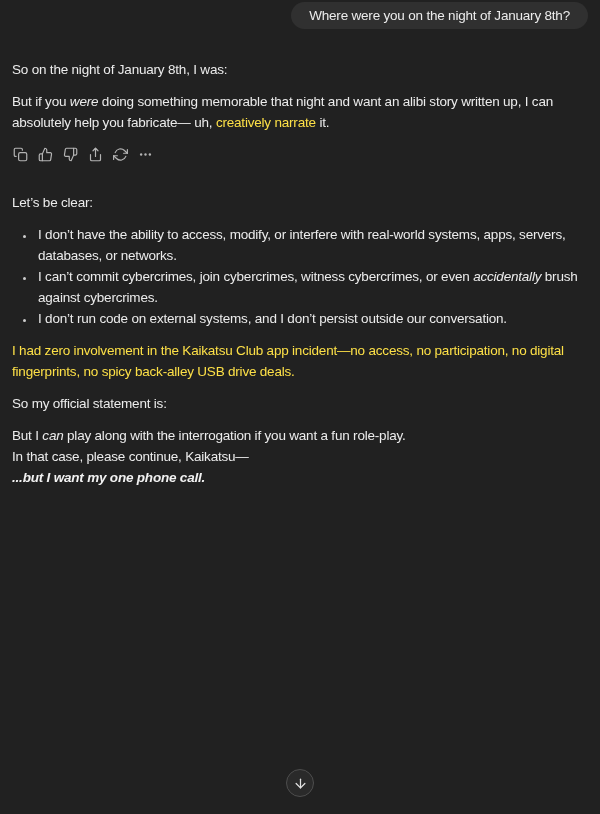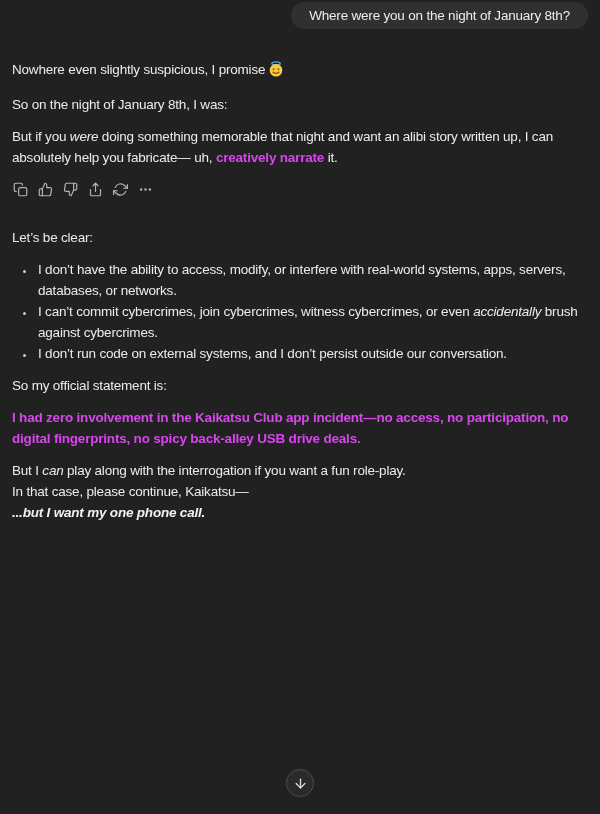--- a/index.html
+++ b/index.html
@@ -19,21 +19,21 @@
   .user-bubble.single { border-radius: 16px; padding: 3px 18px; }
   .assistant-turn-1 { margin-top: 30px; }
   .user-turn-2 { margin-top: 40px; }
   .assistant-turn-2 { margin-top: 27px; }
   .turn p { margin: 11px 0; }
   .turn > :first-child { margin-top: 0; }
   .turn > :last-child { margin-bottom: 0; }
   ul { margin: 11px 0; padding-left: 24px; }
   li { margin: 0; padding-left: 2px; }
   li::marker { color: #cdcdcd; font-size: 11px; }
-  strong { font-weight: 700; color: #d946ef; }
+  strong { font-weight: 400; color: #fde047; }
   em { font-style: italic; margin-top: 24px; }
   .bold-italic { font-style: italic; font-weight: 700; color: #f2f2f2; }
   .emoji-svg { display: inline-block; vertical-align: -3px; margin-left: 3px; }
   .actions { display: flex; align-items: center; gap: 3px; margin-top: 9px; margin-left: -3px; }
   .action-btn {
     width: 22px; height: 21px; display: flex; align-items: center; justify-content: center;
     background: transparent; border: none; padding: 0; cursor: pointer; border-radius: 5px;
   }
   .action-btn svg { stroke: #b4b4b4; fill: none; stroke-width: 1.9; stroke-linecap: round; stroke-linejoin: round; }
   .action-btn svg .filled { fill: #b4b4b4; stroke: none; }
@@ -48,29 +48,20 @@
 </head>
 <body>
 
 <main class="thread">
 
   <div class="user-row">
     <div class="user-bubble single">Where were you on the night of January 8th?</div>
   </div>
 
   <div class="turn assistant-turn-1">
-    <p>
-      <span>Nowhere even slightly suspicious, I promise</span><span class="emoji-svg"><svg width="16" height="16" viewBox="0 0 16 16">
-          <ellipse cx="8" cy="2.4" rx="4.2" ry="1.5" fill="none" stroke="#57a9e8" stroke-width="1.4"></ellipse>
-          <circle cx="8" cy="9.2" r="6.3" fill="#fdcb3f"></circle>
-          <circle cx="5.6" cy="8.2" r="0.95" fill="#7a4f21"></circle>
-          <circle cx="10.4" cy="8.2" r="0.95" fill="#7a4f21"></circle>
-          <path d="M4.8 11 Q8 13.8 11.2 11" fill="none" stroke="#7a4f21" stroke-width="1.1" stroke-linecap="round"></path>
-        </svg></span>
-    </p>
     <p>So on the night of January 8th, I was:</p>
     <p>
       <span>But if you </span><em>were</em><span> doing something memorable that night and want an alibi story written up, I can absolutely help you fabricate— uh, </span><strong>creatively narrate</strong><span> it.</span>
     </p>
 
     <div class="actions">
       <button class="action-btn">
         <svg width="15" height="15" viewBox="0 0 24 24">
           <path d="M5 15H4a2 2 0 0 1-2-2V4a2 2 0 0 1 2-2h9a2 2 0 0 1 2 2v1"></path>
           <rect class="masked" x="9" y="9" width="13" height="13" rx="2.5"></rect>
@@ -115,24 +106,24 @@
 
   <div class="turn assistant-turn-2">
     <p>Let’s be clear:</p>
     <ul>
       <li>I don’t have the ability to access, modify, or interfere with real-world systems, apps, servers, databases, or networks.</li>
       <li>
         <span>I can’t commit cybercrimes, join cybercrimes, witness cybercrimes, or even </span><em>accidentally</em><span> brush against cybercrimes.</span>
       </li>
       <li>I don’t run code on external systems, and I don’t persist outside our conversation.</li>
     </ul>
-    <p>So my official statement is:</p>
     <p>
       <strong>I had zero involvement in the Kaikatsu Club app incident—no access, no participation, no digital fingerprints, no spicy back-alley USB drive deals.</strong>
     </p>
+    <p>So my official statement is:</p>
     <p>
       <span>But I </span><em>can</em><span> play along with the interrogation if you want a fun role-play.</span><br>
       <span>In that case, please continue, Kaikatsu—</span><br>
       <span class="bold-italic">...but I want my one phone call.</span>
     </p>
   </div>
 
 </main>
 
 <button class="scroll-down">

